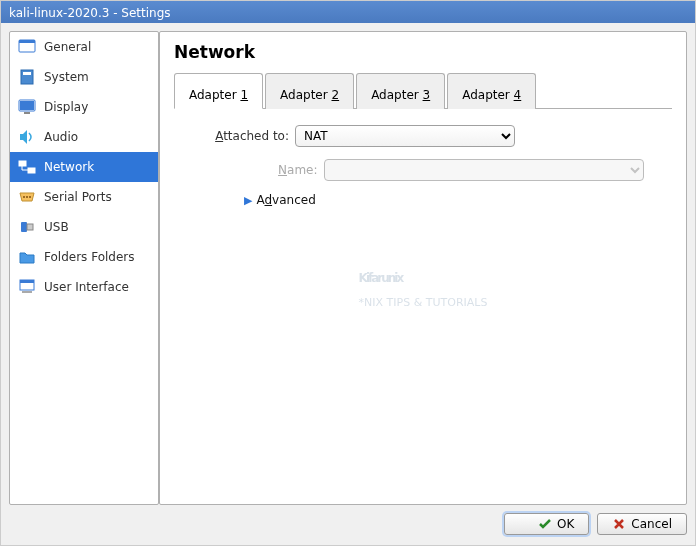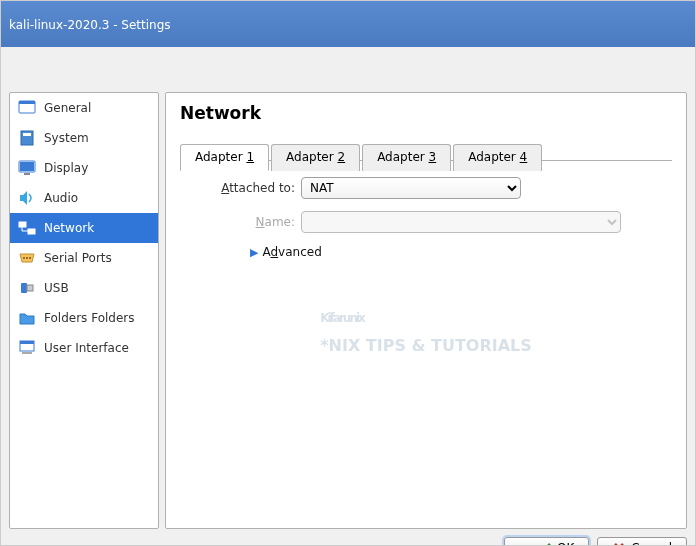--- a/index.html
+++ b/index.html
@@ -1,42 +1,42 @@
 <!DOCTYPE html>
 <html><head>
 <meta charset="utf-8">
 <style>
   *{box-sizing:border-box;margin:0;padding:0;font-family:"DejaVu Sans","Liberation Sans",Arial,sans-serif;font-size:12px;}
   body{background:#f0f0f0;width:696px;height:546px;overflow:hidden;border:1px solid #ccc;}
-  .titlebar{background:linear-gradient(to bottom,#5a8bd0,#4a7ac0);color:#fff;padding:15px 8px;font-size:14px;font-family:monospace;}
+  .titlebar{background:linear-gradient(to bottom,#5a8bd0,#4a7ac0);color:#fff;padding:3px 8px;font-size:14px;font-family:monospace;}
   .win-body{padding:8px;height:calc(100% - 24px);display:flex;flex-direction:column;}
-  .main{flex:1;display:flex;gap:6px;min-height:0;margin-top:37px;}
+  .main{flex:1;display:flex;min-height:0;}
   .sidebar{width:150px;background:#fff;border:1px solid #b0b0b0;border-radius:2px;overflow:auto;}
   .side-item{display:flex;align-items:center;gap:8px;padding:6px 8px;cursor:pointer;color:#333;}
   .side-item.sel{background:#2f76d8;color:#fff;}
   .side-item svg{flex:none;}
   .content{flex:1;background:#fff;border:1px solid #b0b0b0;border-radius:2px;padding:10px 14px;display:flex;flex-direction:column;}
   h1.panel-title{font-size:17px;font-weight:bold;margin-bottom:10px;}
   .tabs{display:flex;border-bottom:1px solid #b0b0b0;margin-bottom:10px;}
-  .tab{padding:5px 14px 6px;border:1px solid #b0b0b0;border-bottom:none;margin-right:2px;background:#efefef;cursor:pointer;border-top-left-radius:3px;border-top-right-radius:3px;position:relative;top:11px;}
+  .tab{padding:14px 14px 6px;border:1px solid #b0b0b0;border-bottom:none;margin-right:2px;background:#efefef;cursor:pointer;border-top-left-radius:3px;border-top-right-radius:3px;position:relative;top:1px;}
   .tab.active{background:#fff;border-bottom:1px solid #fff;}
   .form-row{display:flex;align-items:center;margin:6px 0;gap:6px;}
   .lbl{width:95px;text-align:right;color:#333;}
   .lbl.disabled{color:#aaa;}
   select{width:220px;padding:2px 4px;border:1px solid #a0a0a0;border-radius:4px;background:linear-gradient(#fff,#f2f2f2);}
   select:disabled{background:#f5f5f5;color:#aaa;}
   .chk{width:14px;height:14px;}
   .adv{display:flex;align-items:center;gap:4px;margin-left:70px;margin-top:6px;cursor:pointer;color:#111;}
   .adv .tri{color:#2f76d8;font-size:11px;}
   .underline-char{text-decoration:underline;}
   .btnbar{display:flex;justify-content:flex-end;gap:8px;padding-top:8px;}
   .btn{display:inline-flex;align-items:center;gap:5px;padding:3px 14px;border:1px solid #999;border-radius:3px;background:linear-gradient(#fefefe,#e6e6e6);cursor:pointer;}
   .btn.default{box-shadow:0 0 0 2px #bcd3f3;padding-left:33px;}
   .wm{position:absolute;left:50%;top:50%;transform:translate(-50%,-50%);z-index:0;opacity:.25;pointer-events:none;color:#6b8aa8;font-weight:900;font-size:60px;letter-spacing:-2px;font-family:Arial,sans-serif;}
-  .wm small{display:block;font-size:16px;letter-spacing:0;text-align:right;font-weight:700;}
+  .wm small{display:block;font-size:11px;letter-spacing:0;text-align:right;font-weight:400;}
   .content{position:relative;}
   .content > *:not(.wm){position:relative;z-index:1;}
 </style>
 </head>
 <body>
 
 <div class="titlebar">
   <span>kali-linux-2020.3 - Settings</span>
 </div>
 
@@ -129,21 +129,21 @@
       </div>
 
 
       <div class="form-row" style="margin-left:20px;">
         <span class="lbl"><span class="underline-char">A</span>ttached to:</span>
         <select>
           <option>NAT</option>
         </select>
       </div>
 
-      <div class="form-row" style="margin-left:20px;">
+      <div class="form-row" style="margin-left:20px;justify-content:center;">
         <span class="lbl disabled"><span class="underline-char">N</span>ame:</span>
         <select disabled="" style="width:320px;">
           <option></option>
         </select>
       </div>
 
       <div class="adv">
         <span class="tri">▶</span>
         <span>A<span class="underline-char">d</span>vanced</span>
       </div>

